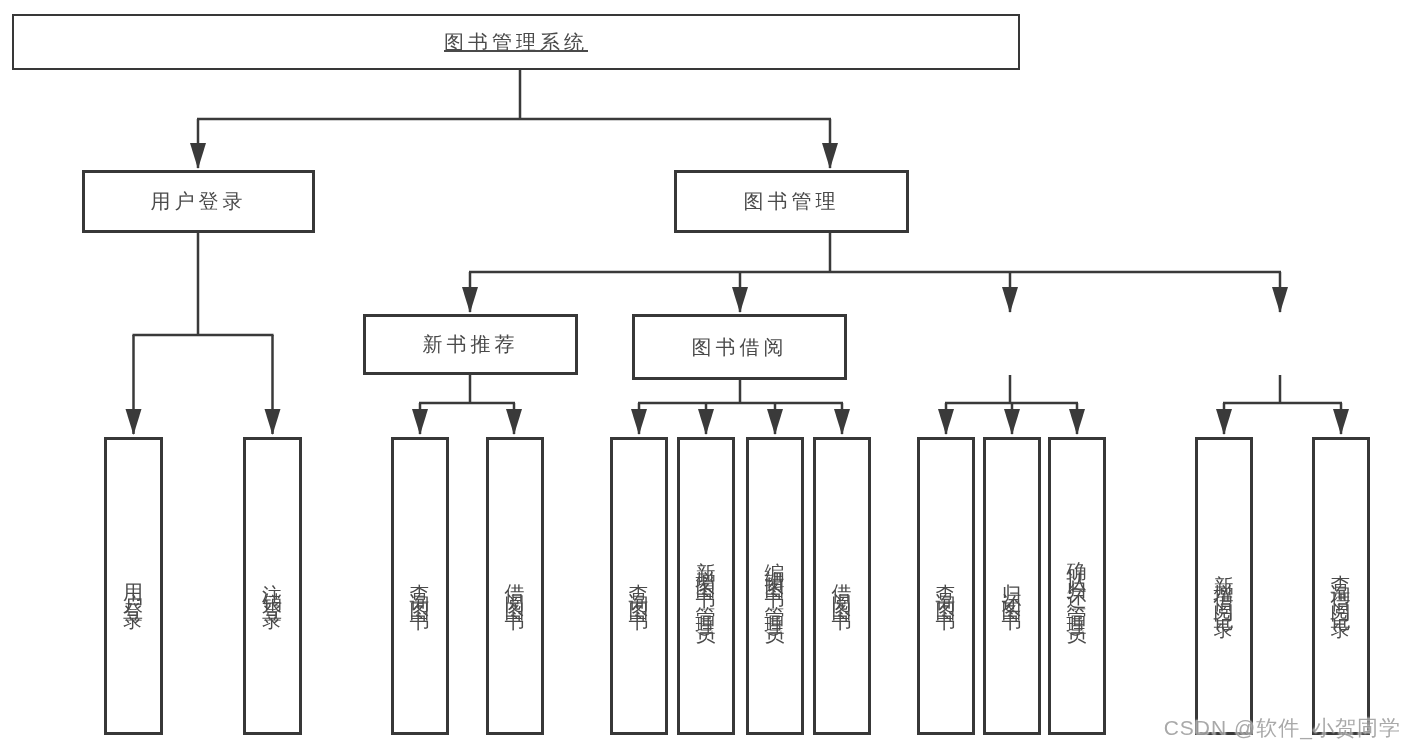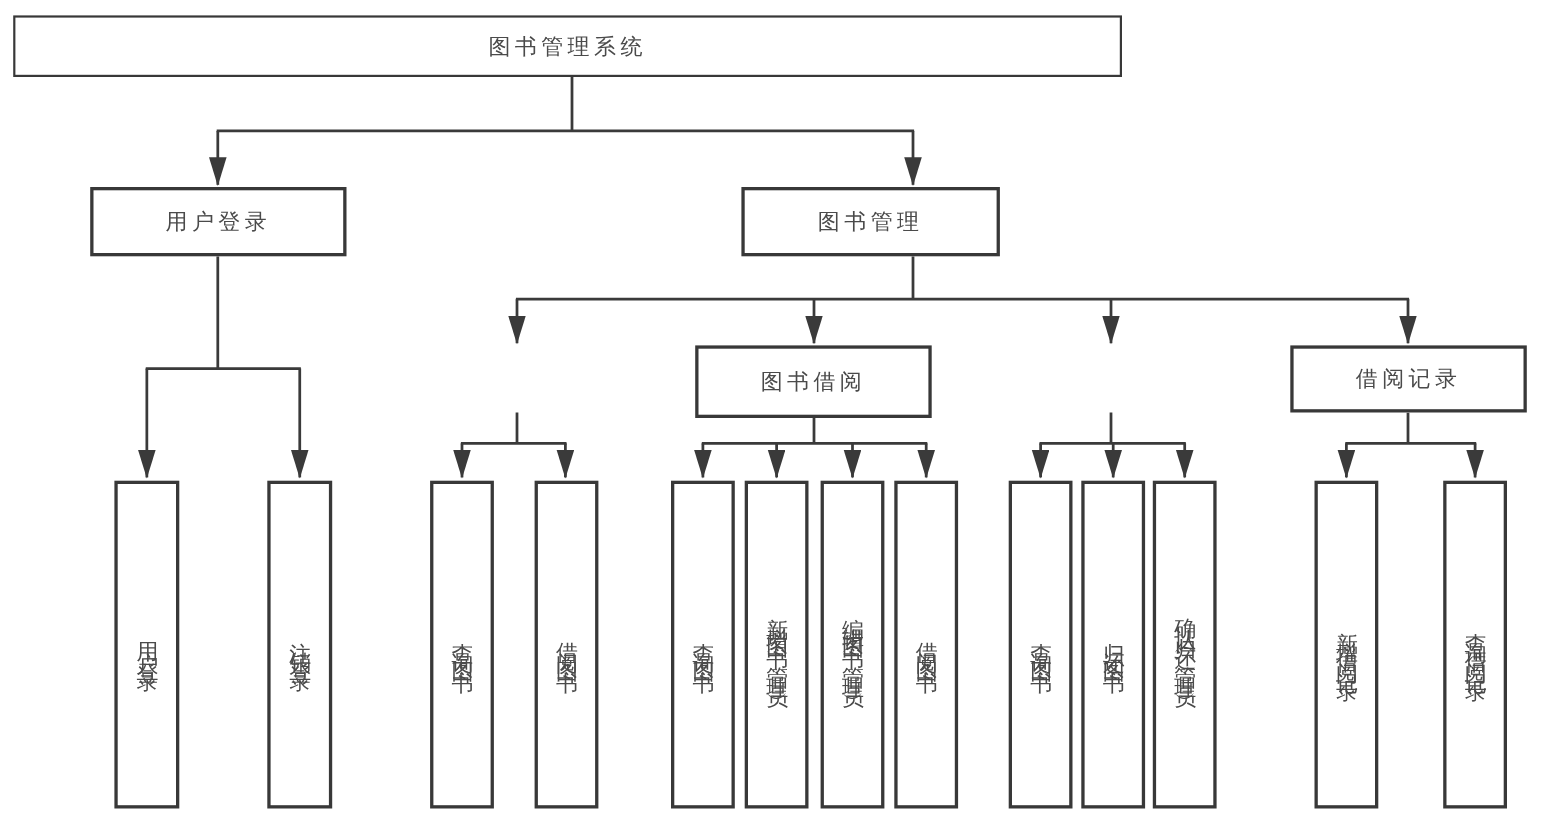--- a/index.html
+++ b/index.html
@@ -20,21 +20,21 @@
   .connectors{position:absolute;left:0;top:0;z-index:1;}
   .node{
     position:absolute;
     box-sizing:border-box;
     background:#fff;
     border:3px solid var(--border);
     display:flex;align-items:center;justify-content:center;
     z-index:2;
     color:var(--text);
   }
-  .node.root{border-width:2px;}
+  .node.root{border-width:2px;text-decoration:underline;}
   .hlabel{
     font-size:20px;
     letter-spacing:4px;
     white-space:nowrap;
     color:var(--text);
   }
   .leaf{
     top:437px;height:298px;width:59px;
   }
   .vlabel{
@@ -110,25 +110,25 @@
     <span class="hlabel">图书管理系统</span>
   </div>
 
   <div class="node" style="left:82px;top:170px;width:233px;height:63px">
     <span class="hlabel">用户登录</span>
   </div>
   <div class="node" style="left:674px;top:170px;width:235px;height:63px">
     <span class="hlabel">图书管理</span>
   </div>
 
+  <div class="node" style="left:363px;top:314px;width:215px;height:61px">
+    <span class="hlabel">新书推荐</span>
+  </div>
   <div class="node" style="left:632px;top:314px;width:215px;height:66px">
     <span class="hlabel">图书借阅</span>
-  </div>
-  <div class="node" style="left:1173px;top:314px;width:215px;height:61px">
-    <span class="hlabel">借阅记录</span>
   </div>
 
   <div class="node leaf" style="left:104px">
     <span class="vlabel">用户登录</span>
   </div>
   <div class="node leaf" style="left:243px">
     <span class="vlabel">注销登录</span>
   </div>
 
   <div class="node leaf" style="left:391px;width:58px">
@@ -161,13 +161,14 @@
     <span class="vlabel">确认归还（管理员）</span>
   </div>
 
   <div class="node leaf" style="left:1195px;width:58px">
     <span class="vlabel">新增借阅记录</span>
   </div>
   <div class="node leaf" style="left:1312px;width:58px">
     <span class="vlabel">查询借阅记录</span>
   </div>
 
+  <div class="watermark">CSDN @软件_小贺同学</div>
 </div>
 
 </body></html>

